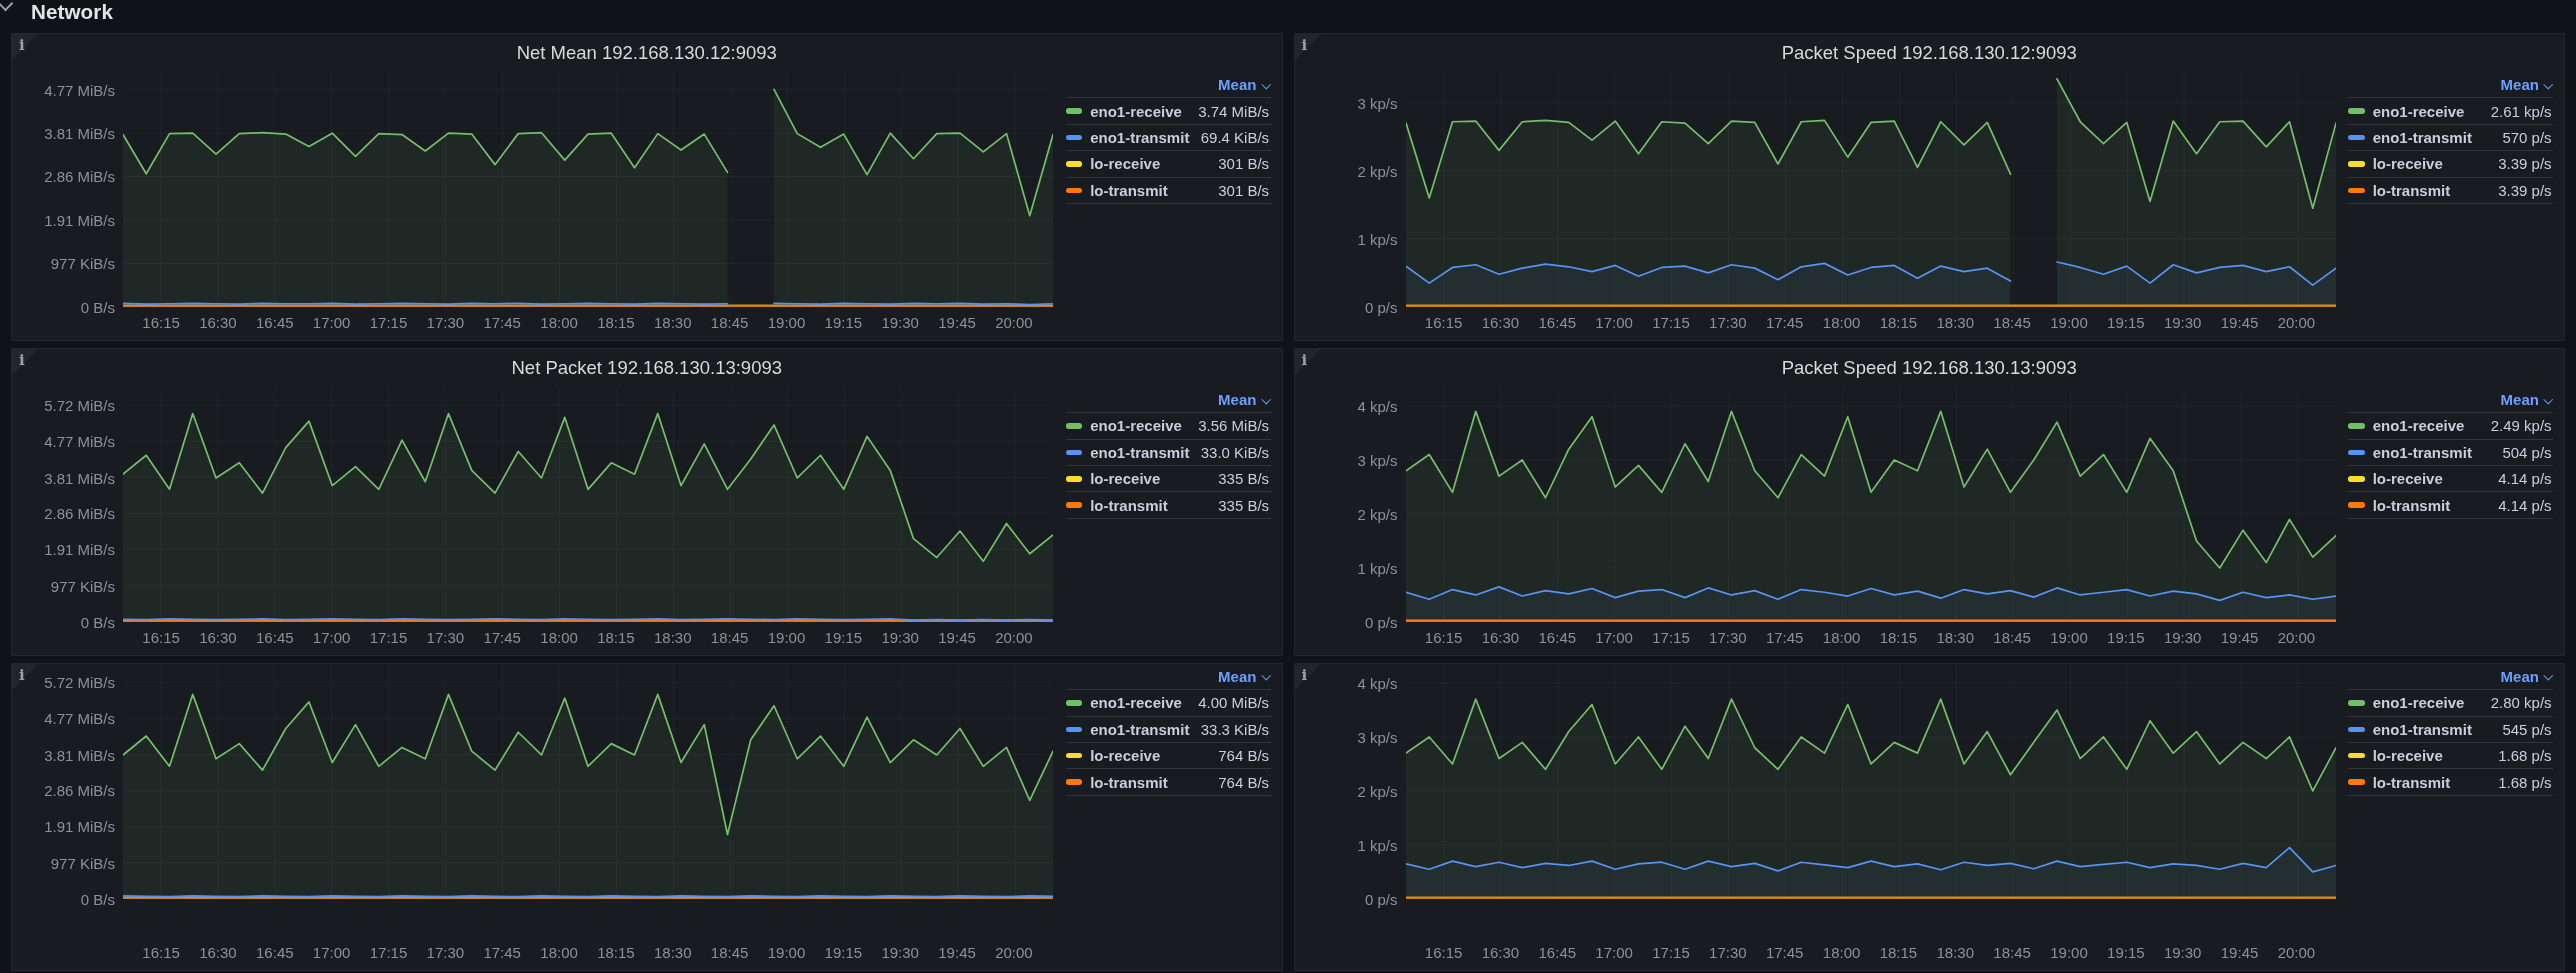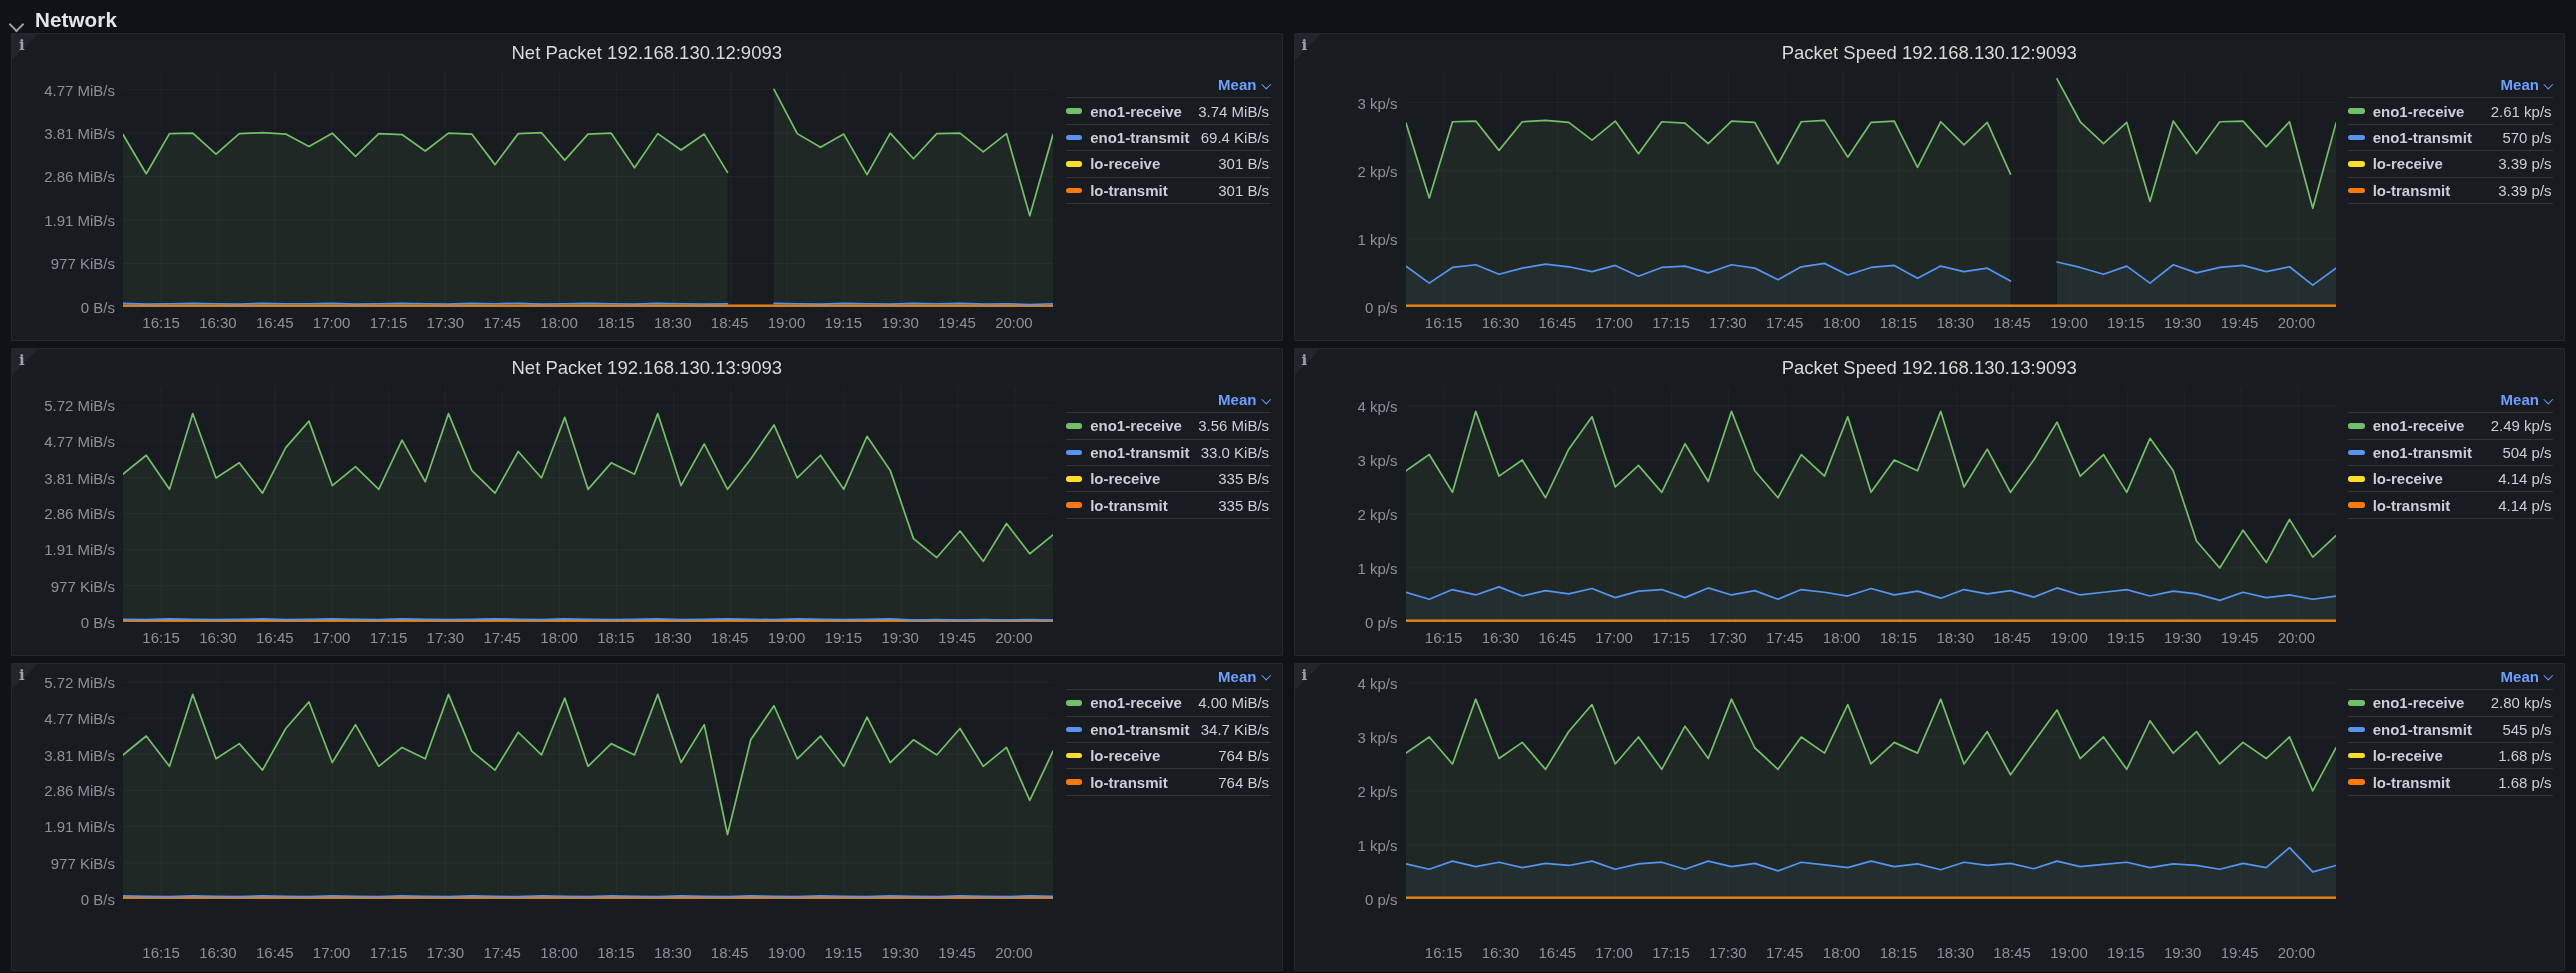--- a/index.html
+++ b/index.html
@@ -1,17 +1,17 @@
 <!DOCTYPE html>
 <html style="font-size:11px"><head>
 <meta charset="utf-8">
 <style>
   html,body{margin:0;padding:0;background:#111217;width:2576px;height:974px;overflow:hidden;
     font-family:"Liberation Sans",sans-serif;-webkit-font-smoothing:antialiased;}
-  .page-header{height:32px;display:flex;align-items:flex-end;gap:13px;padding-left:11px;color:#E3E4E8;cursor:pointer;}
+  .page-header{height:32px;display:flex;align-items:flex-start;gap:20px;color:#E3E4E8;cursor:pointer;}
   .page-header .chev{display:inline-block;width:9px;height:9px;border-right:2.1px solid #9DA0A8;border-bottom:2.1px solid #9DA0A8;transform:rotate(45deg) translate(-1.4px,-1.4px);}
   .page-header .label{font-size:20.6px;font-weight:bold;letter-spacing:0.1px;}
   .grid{margin:1.4px 11px 0 11px;display:grid;grid-template-columns:1fr 1fr;grid-auto-rows:308px;gap:6.9px 11px;}
   .panel{position:relative;background:#181B1F;border:0.7px solid rgba(204,204,220,0.07);border-radius:1.4px;display:flex;flex-direction:column;box-sizing:border-box;}
   .corner{position:absolute;top:0;left:0;width:0;height:0;border-top:26px solid #22252B;border-right:26px solid transparent;cursor:pointer;}
   .corner-i{position:absolute;top:2.1px;left:6.9px;font:bold 15px "DejaVu Serif",serif;color:#9DA0A8;cursor:pointer;}
   .panel-header{height:38px;display:flex;align-items:center;justify-content:center;flex:none;}
   .panel-title{font-size:18.5px;font-weight:500;color:#D8D9DA;cursor:pointer;}
   .panel-body{flex:1;display:flex;padding:0 11px 5.5px 8.2px;min-height:0;}
   .yaxis{width:103px;flex:none;display:flex;flex-direction:column;}
@@ -38,21 +38,21 @@
 <header class="page-header">
   <span class="chev"></span>
   <span class="label">Network</span>
 </header>
 
 <main class="grid">
     <section class="panel">
       <div class="corner"></div>
       <div class="corner-i">i</div>
       <div class="panel-header">
-        <span class="panel-title">Net Packet 192.168.130.12:9093</span>
+        <span class="panel-title">Net Mean 192.168.130.12:9093</span>
       </div>
       <div class="panel-body">
         <div class="yaxis">
           <div class="yaxis-inner">
             <div class="ytick" style="top: 17.3px;">4.77 MiB/s</div>
             <div class="ytick" style="top: 61px;">3.81 MiB/s</div>
             <div class="ytick" style="top: 104px;">2.86 MiB/s</div>
             <div class="ytick" style="top: 148px;">1.91 MiB/s</div>
             <div class="ytick" style="top: 191px;">977 KiB/s</div>
             <div class="ytick" style="top: 235px;">0 B/s</div>
@@ -512,21 +512,21 @@
             <span class="chev-sm"></span>
           </div>
           <div class="legend-row">
             <span class="swatch" style="background:#73BF69"></span>
             <span class="series-label">eno1-receive</span>
             <span class="series-value">4.00 MiB/s</span>
           </div>
           <div class="legend-row">
             <span class="swatch" style="background:#5794F2"></span>
             <span class="series-label">eno1-transmit</span>
-            <span class="series-value">34.7 KiB/s</span>
+            <span class="series-value">33.3 KiB/s</span>
           </div>
           <div class="legend-row">
             <span class="swatch" style="background:#FADE2A"></span>
             <span class="series-label">lo-receive</span>
             <span class="series-value">764 B/s</span>
           </div>
           <div class="legend-row">
             <span class="swatch" style="background:#FF780A"></span>
             <span class="series-label">lo-transmit</span>
             <span class="series-value">764 B/s</span>

